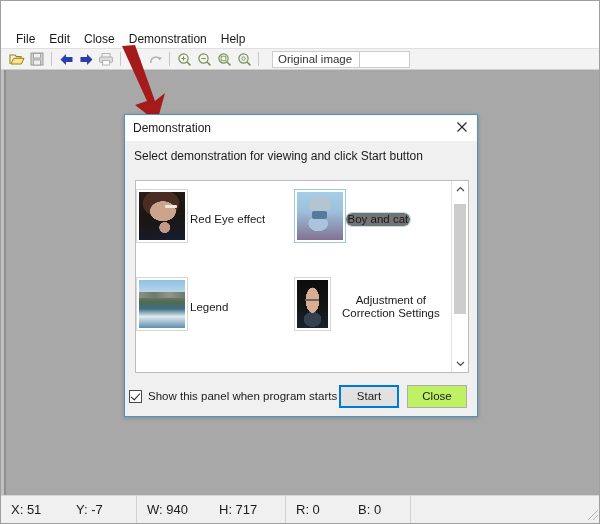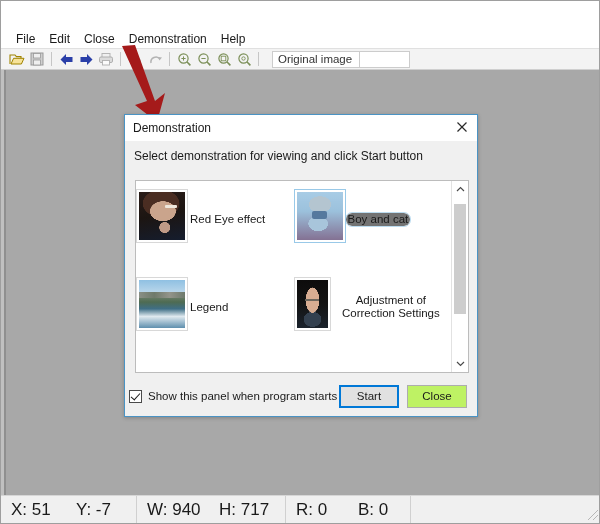--- a/index.html
+++ b/index.html
@@ -333,21 +333,21 @@
   
   .statusbar {
     position: absolute; left: 0; bottom: 0;
     width: 600px; height: 28px;
     background: #f0f0f0;
     border-top: 1px solid #d6d6d6;
     box-sizing: border-box;
     display: flex; align-items: center;
   }
   .sb-cell {
-    font-size: 17px; color: #1a1a1a;
+    font-size: 13px; color: #1a1a1a;
     height: 100%;
     display: flex; align-items: center;
     padding-left: 10px;
     box-sizing: border-box;
   }
   .sb-div {
     width: 1px; height: 100%;
     background: #d0d0d0;
   }
   .sb-grip {

